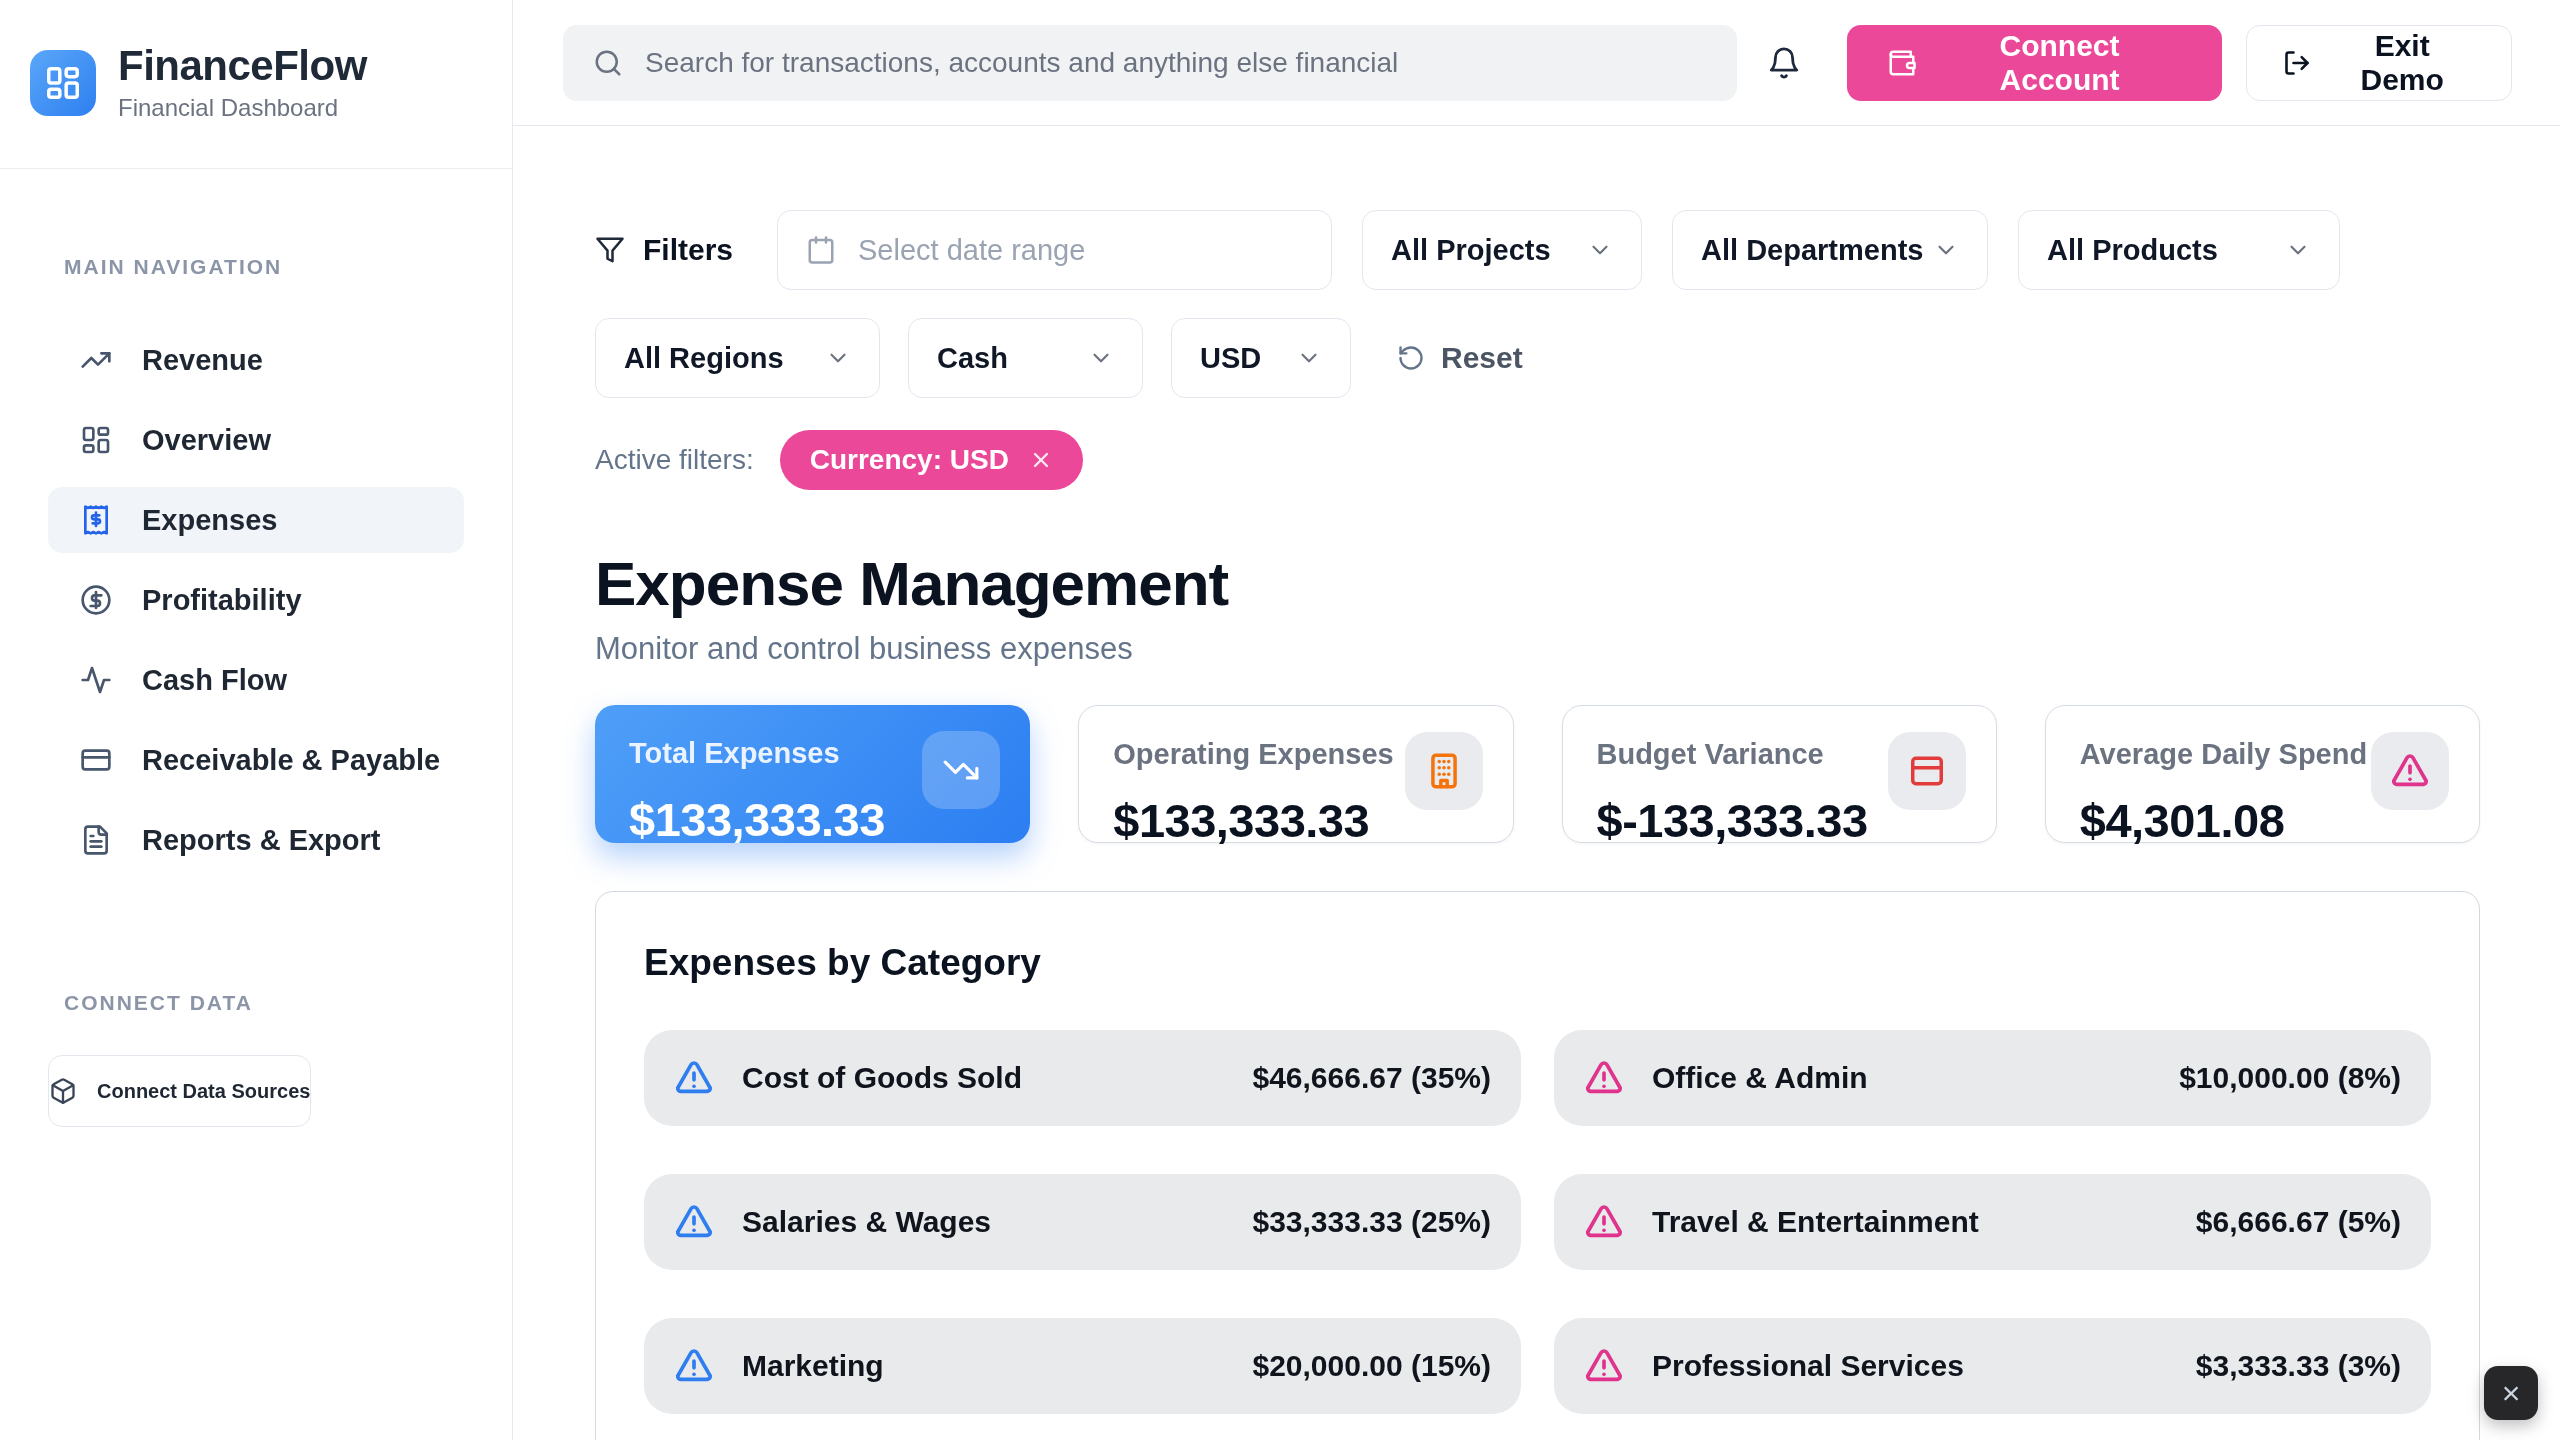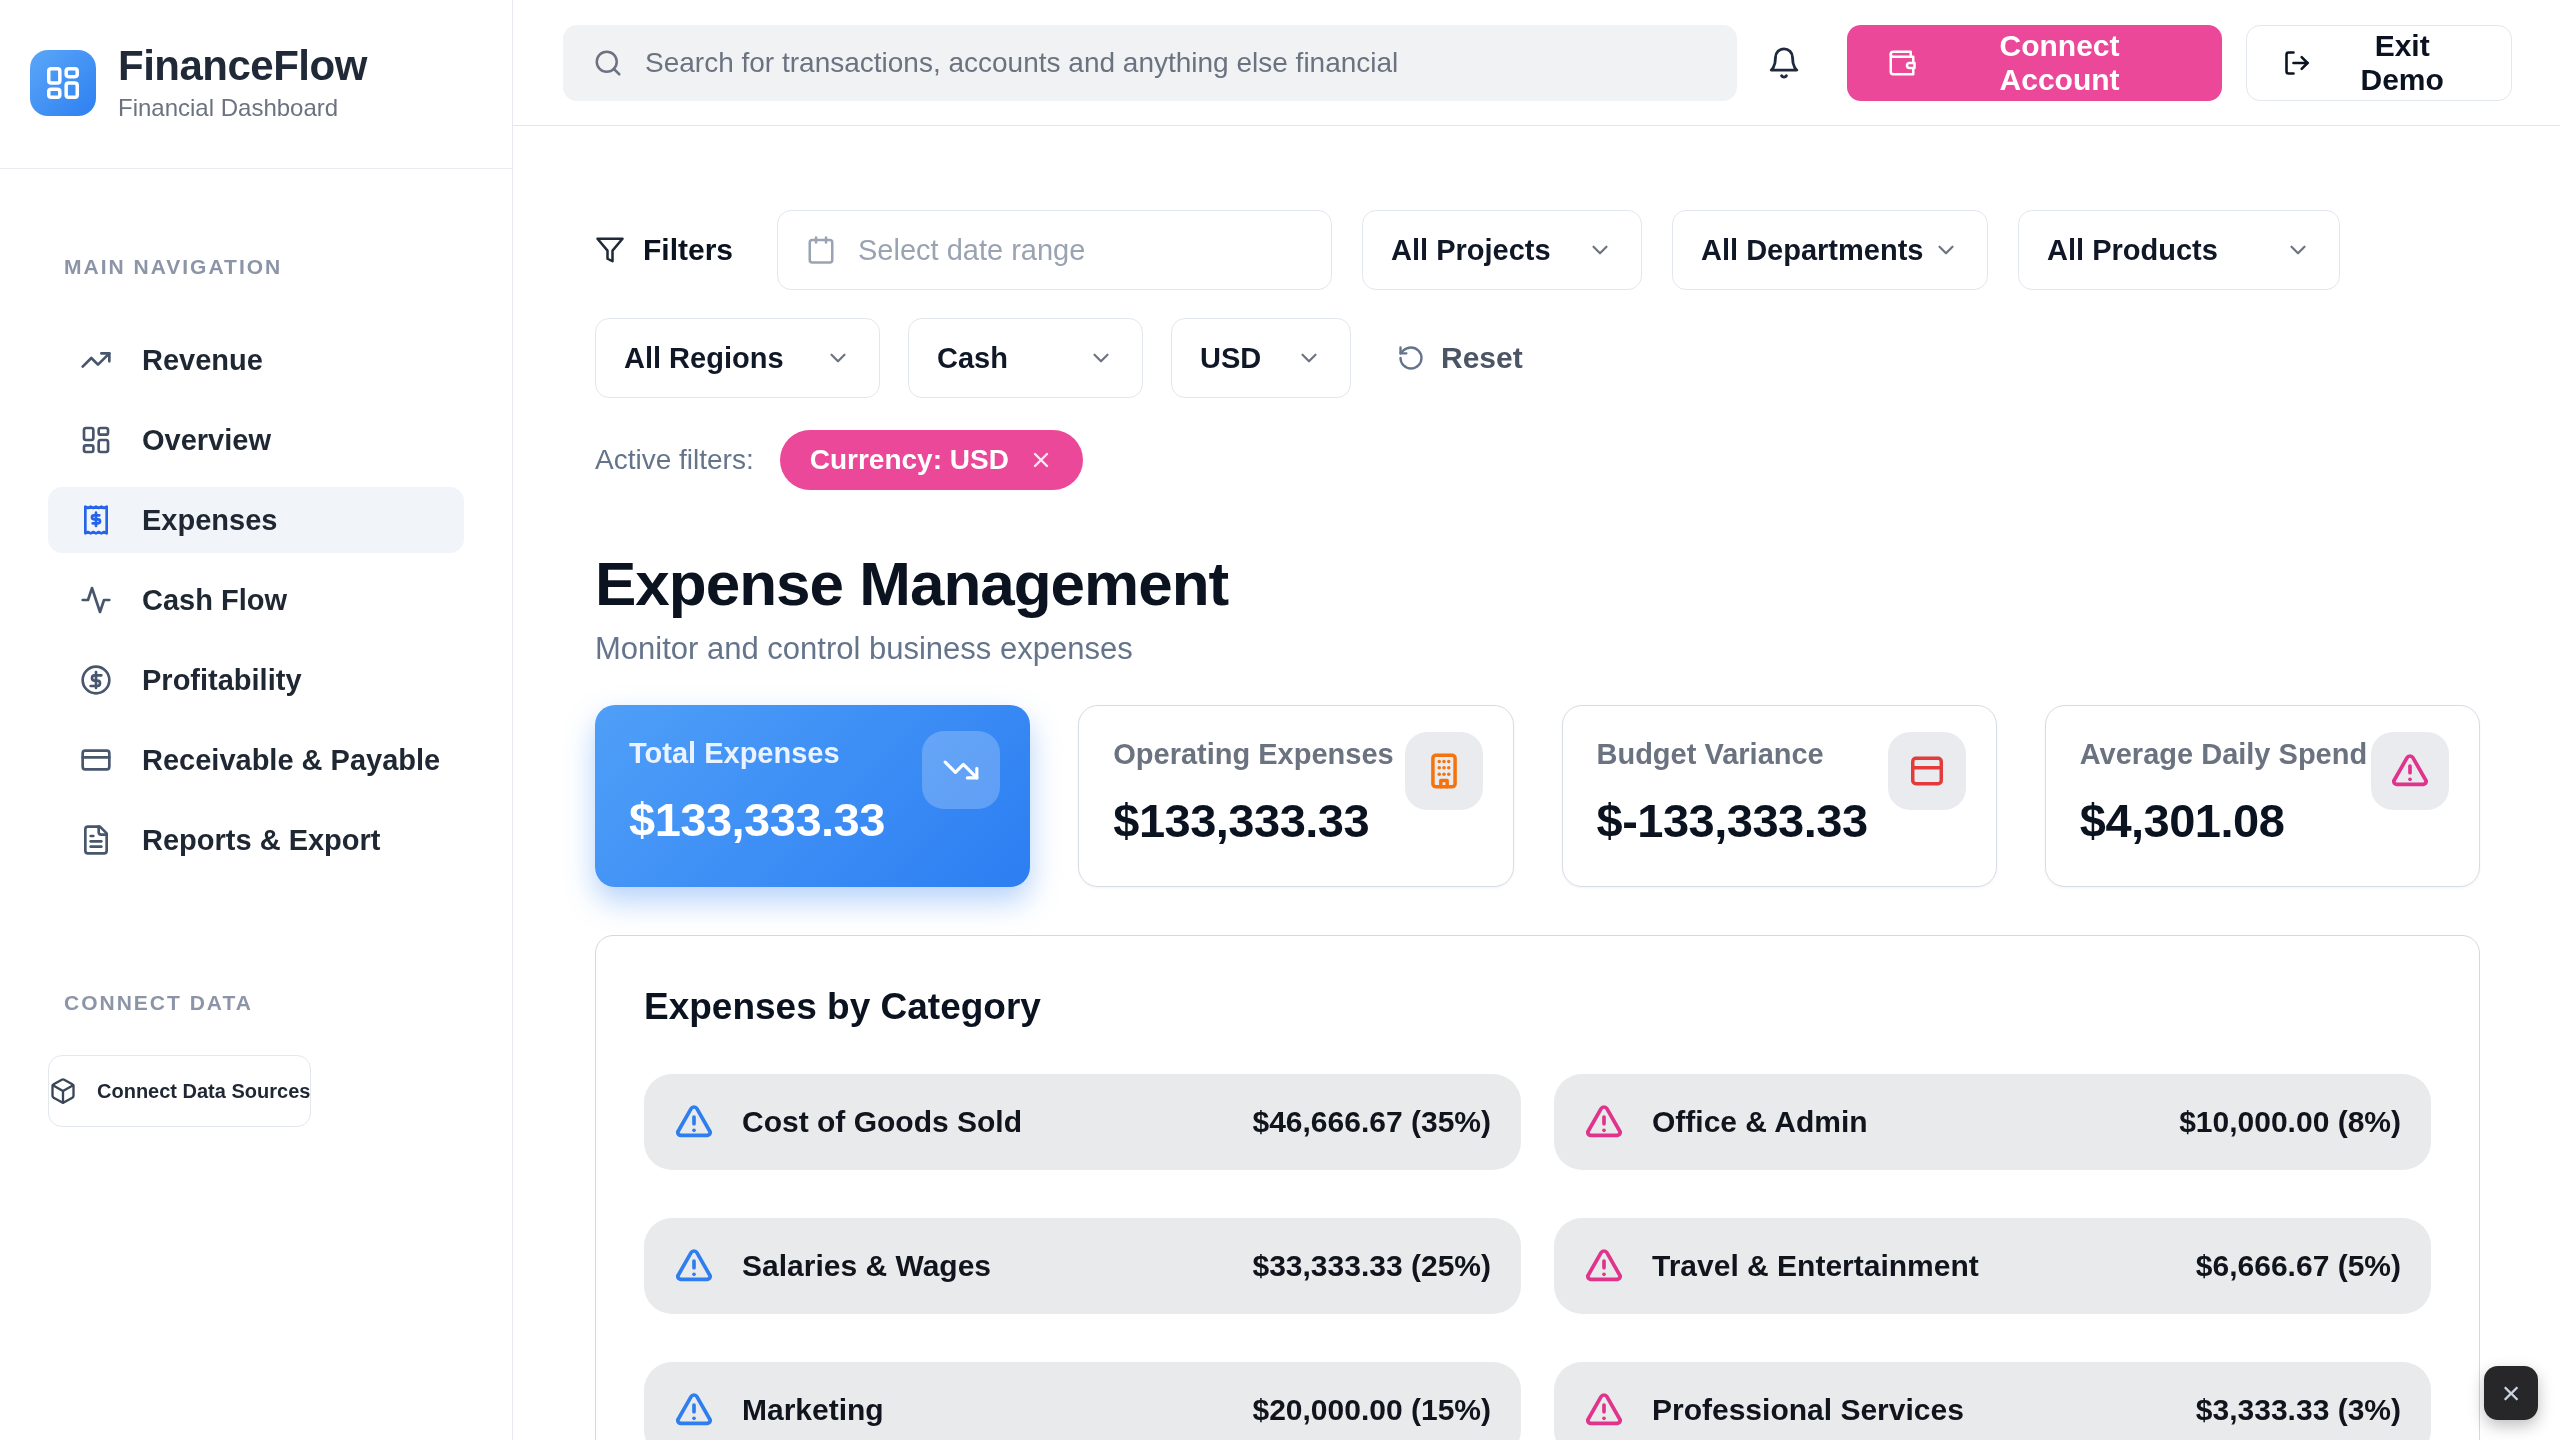--- a/index.html
+++ b/index.html
@@ -105,21 +105,21 @@
   }
   .chip .ctext { font-size:28px; font-weight:700; }
   .chip .cx { color:#fde7f1; }
 
   .page-title { margin-top:58px; font-size:62px; font-weight:700; color:#0b1220; letter-spacing:-1px; }
   .page-sub { margin-top:12px; font-size:31px; color:#64748b; }
 
   
   .stats { margin-top:38px; display:grid; grid-template-columns:repeat(4,1fr); gap:48px; }
   .stat {
-    position:relative; height:182px; background:#fff; border:1.5px solid #d7dde5;
+    position:relative; height:138px; background:#fff; border:1.5px solid #d7dde5;
     border-radius:20px; padding:32px 34px; box-shadow:0 1px 3px rgba(15,23,42,.05);
   }
   .stat .slabel { font-size:29px; font-weight:600; color:#6b7280; }
   .stat .svalue { margin-top:22px; font-size:47px; font-weight:700; color:#0b1220; letter-spacing:-0.5px; }
   .stat .stile {
     position:absolute; top:26px; right:30px; width:78px; height:78px; border-radius:22px;
     background:#e9ebee; display:flex; align-items:center; justify-content:center;
   }
   .stat.hl { background:linear-gradient(135deg,#4f9ff8,#2c7ef2); border:none;
     box-shadow:0 14px 30px rgba(44,126,242,.35); }
@@ -202,34 +202,34 @@
               <path d="M4 2v20l2-1 2 1 2-1 2 1 2-1 2 1 2-1 2 1V2l-2 1-2-1-2 1-2-1-2 1-2-1-2 1Z"></path>
               <path d="M14.5 8.5h-4a1.5 1.5 0 1 0 0 3h3a1.5 1.5 0 1 1 0 3h-4"></path>
               <path d="M12 16.5v-10"></path>
             </svg>
         </span>
         <span class="nav-label">Expenses</span>
       </div>
       <div class="nav-item">
         <span class="nav-ic">
           <svg width="32" height="32" viewBox="0 0 24 24" fill="none" stroke="currentColor" stroke-width="2" stroke-linecap="round" stroke-linejoin="round">
-              <polyline points="22 12 18 12 15 21 9 3 6 12 2 12"></polyline>
-            </svg>
-        </span>
-        <span class="nav-label">Cash Flow</span>
-      </div>
-      <div class="nav-item">
-        <span class="nav-ic">
-          <svg width="32" height="32" viewBox="0 0 24 24" fill="none" stroke="currentColor" stroke-width="2" stroke-linecap="round" stroke-linejoin="round">
               <circle cx="12" cy="12" r="10"></circle>
               <path d="M16 8.5h-5a2 2 0 1 0 0 4h2a2 2 0 1 1 0 4H8"></path>
               <path d="M12 18V6"></path>
             </svg>
         </span>
         <span class="nav-label">Profitability</span>
+      </div>
+      <div class="nav-item">
+        <span class="nav-ic">
+          <svg width="32" height="32" viewBox="0 0 24 24" fill="none" stroke="currentColor" stroke-width="2" stroke-linecap="round" stroke-linejoin="round">
+              <polyline points="22 12 18 12 15 21 9 3 6 12 2 12"></polyline>
+            </svg>
+        </span>
+        <span class="nav-label">Cash Flow</span>
       </div>
       <div class="nav-item">
         <span class="nav-ic">
           <svg width="32" height="32" viewBox="0 0 24 24" fill="none" stroke="currentColor" stroke-width="2" stroke-linecap="round" stroke-linejoin="round">
               <rect width="20" height="14" x="2" y="5" rx="2"></rect>
               <line x1="2" x2="22" y1="10" y2="10"></line>
             </svg>
         </span>
         <span class="nav-label">Receivable &amp; Payable</span>
       </div>

